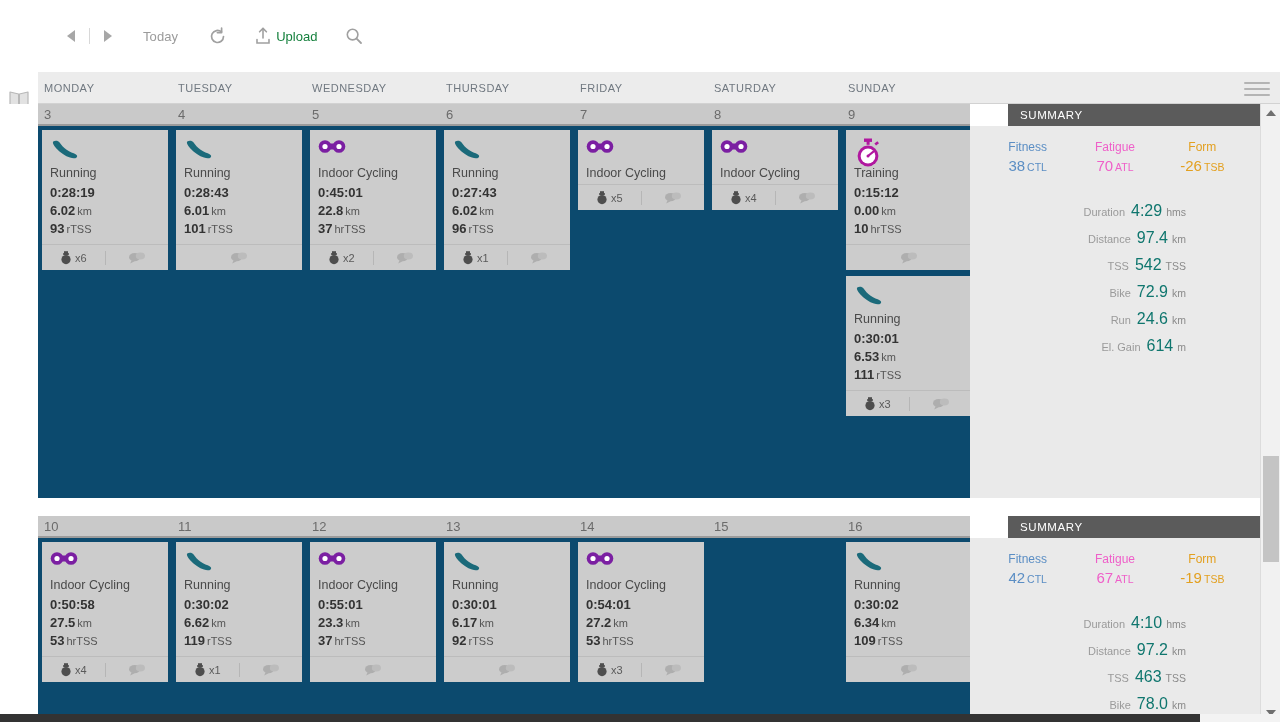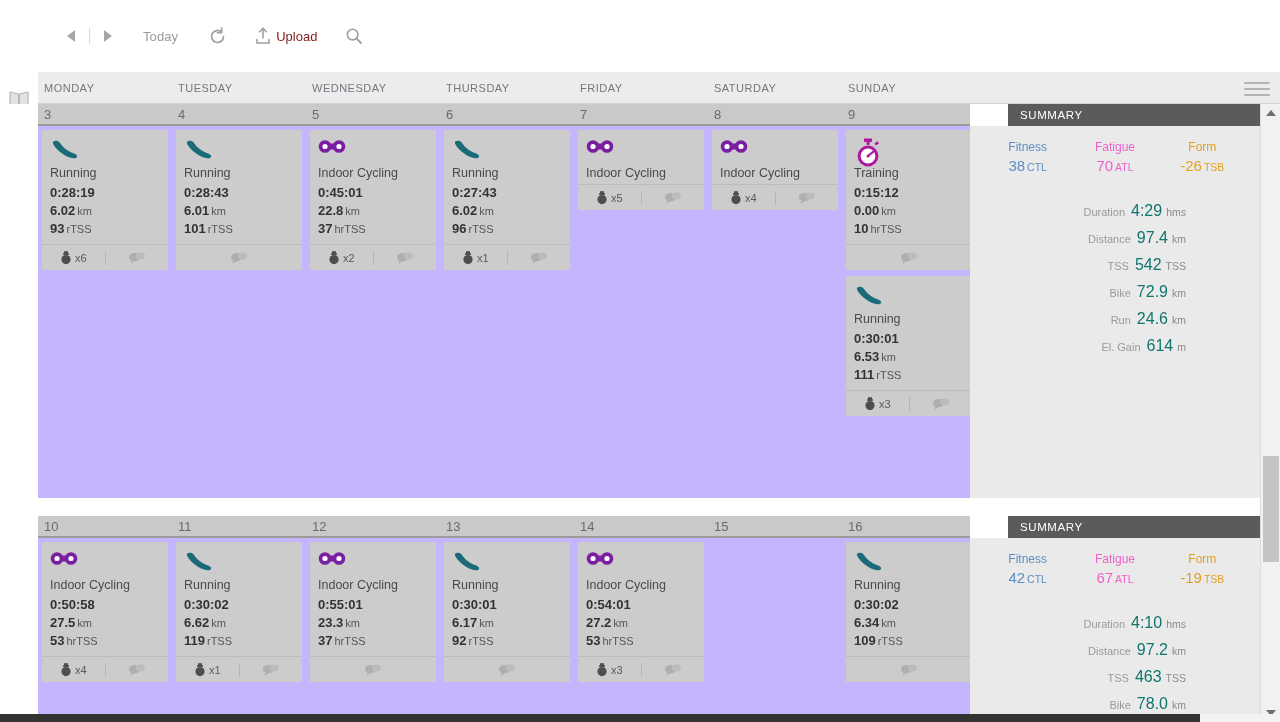--- a/index.html
+++ b/index.html
@@ -31,21 +31,21 @@
   }
   .tri { width:0; height:0; border-top:6px solid transparent; border-bottom:6px solid transparent; }
   .tri-left { border-right:8px solid #a7a7a7; }
   .tri-right { border-left:8px solid #a7a7a7; }
   .nav-sep { width:1px; height:16px; background:#d8d8d8; margin:0 5px; }
   .today-btn {
     margin-left:22px; font-size:13px; color:#9b9b9b; cursor:pointer; letter-spacing:0.1px;
   }
   .refresh-btn { margin-left:30px; cursor:pointer; display:flex; align-items:center; }
   .upload-btn { margin-left:28px; display:flex; align-items:center; gap:5px; cursor:pointer; }
-  .upload-label { font-size:13px; color:#7f1d1d; }
+  .upload-label { font-size:13px; color:#15803d; }
   .search-btn { margin-left:28px; cursor:pointer; display:flex; align-items:center; }
 
   
   .left-rail {
     position:absolute; left:0; top:72px; width:38px; height:650px;
     background:#ffffff;
   }
   .rail-icon { width:38px; height:38px; display:flex; align-items:center; justify-content:center; cursor:pointer; }
   .rail-icon.first { margin-top:8px; }
   .rail-icon.second { margin-top:8px; }
@@ -84,21 +84,21 @@
   }
   .summary-tab {
     position:absolute; left:970px; top:0; width:290px; height:22px;
     background:#5b5b5b; color:#ffffff; font-size:11.5px; letter-spacing:0.6px;
     line-height:22px; padding-left:12px;
   }
 
   
   .days-row {
     position:relative; display:flex; margin-left:38px; width:932px;
-    background:#c4b5fd;
+    background:#0c4a6e;
   }
   .day-col {
     flex:0 0 134px; min-height:170px; padding:4px;
     border-right:0px;
   }
 
   
   .card {
     background:#cccccc; width:126px; margin-bottom:6px;
     cursor:pointer; position:relative;
@@ -117,21 +117,21 @@
   }
   .foot-slot { flex:1; display:flex; align-items:center; justify-content:center; gap:3px;text-align:right; }
   .foot-divider { width:1px; height:14px; background:#b6b6b6; }
   .foot-count { font-size:11px; color:#5a5a5a; }
 
   
   .summary-panel {
     position:absolute; left:970px; top:22px; width:290px;
     background:#eaeaea; padding:12px 14px 14px 14px;
   }
-  .metrics-row { display:flex; justify-content:space-between; margin-bottom:26px; }
+  .metrics-row { display:flex; justify-content:flex-end; margin-bottom:26px; }
   .metric { text-align:center; flex:1; }
   .metric-label { font-size:12px; line-height:18px; }
   .metric-value { font-size:15px; line-height:20px; }
   .metric-unit { font-size:10.5px; margin-left:2px; }
   .m-fitness .metric-label, .m-fitness .metric-value, .m-fitness .metric-unit { color:#5b8ec4; }
   .m-fatigue .metric-label, .m-fatigue .metric-value, .m-fatigue .metric-unit { color:#ef5fc9; }
   .m-form .metric-label, .m-form .metric-value, .m-form .metric-unit { color:#e3a020; }
 
   .totals { padding-right:60px; }
   .total-row {

